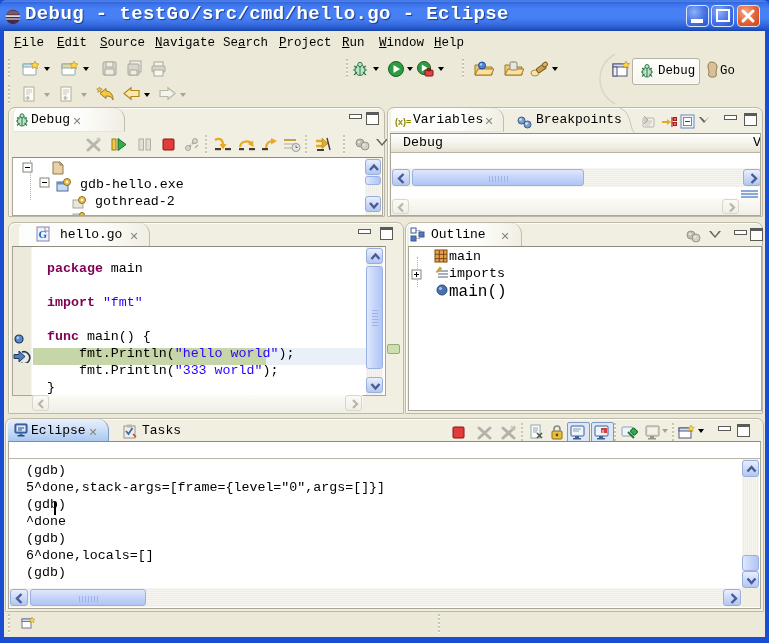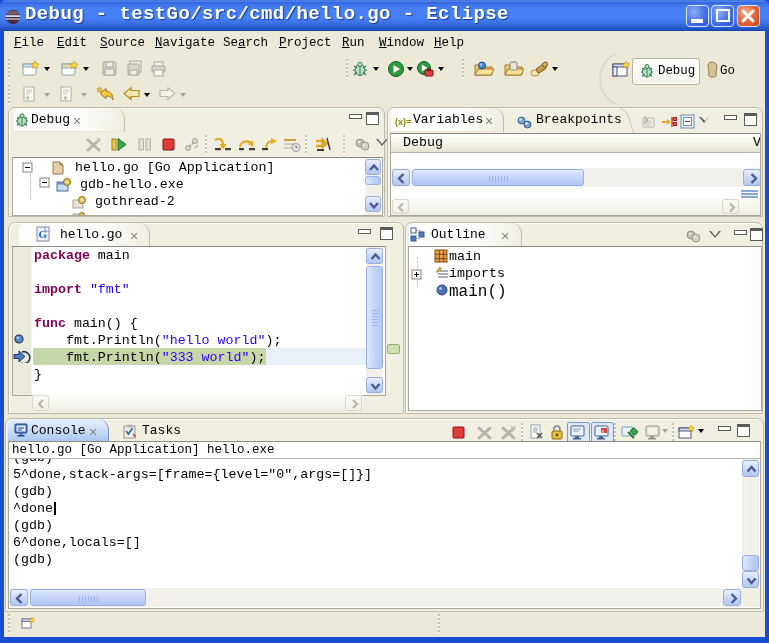--- a/index.html
+++ b/index.html
@@ -55,21 +55,21 @@
 .sthv{position:absolute;background:linear-gradient(90deg,#dfe8fd,#c8d6f9 45%,#b0c5f4);border:1px solid #98b0e4;border-radius:3px;box-sizing:border-box;}
 .sthh{position:absolute;background:linear-gradient(180deg,#dfe8fd,#c8d6f9 45%,#b0c5f4);border:1px solid #98b0e4;border-radius:3px;box-sizing:border-box;}
 
 .grip{position:absolute;background-image:repeating-linear-gradient(180deg,#9ab4ec 0 1px,transparent 1px 3px);width:6px;}
 .griph{background-image:repeating-linear-gradient(90deg,#9ab4ec 0 1px,transparent 1px 3px);height:6px;width:auto;}
 
 .kw{color:#7f0055;font-weight:bold;}
 .str{color:#2a00ff;}
 .mono{font-family:"Liberation Mono",monospace;}
 .row{position:absolute;white-space:pre;}
-pre{margin:0;font-family:"Liberation Mono",monospace;}
+pre{margin:13px;font-family:"Liberation Mono",monospace;}
 </style></head>
 <body>
 
 <div style="position:absolute;left:0;top:0;width:769px;height:30px;background:#1a4ed2;"></div>
 <div id="titlebar">
     <span class="ttl">Debug - testGo/src/cmd/hello.go - Eclipse</span>
  <svg width="16" height="16" style="position:absolute;left:5px;top:9px;">
   <circle cx="8" cy="8" r="7.2" fill="#4a2a40"></circle>
   <path d="M1.5 5.5 A7.2 7.2 0 0 1 14.5 5.5 z" fill="#7a5a6a"></path>
   <rect x="0.8" y="6.2" width="14.4" height="1.8" fill="#d8dce8"></rect>
@@ -368,21 +368,20 @@
 
     <div class="row" style="left:3px;top:2px;width:120px;height:40px;border-left:1px dotted #b8b6aa;margin-left:14px;"></div>
     <svg width="16" height="16" style="position:absolute;left:9px;top:4px;">
         <rect x="1" y="1" width="9" height="9" fill="#fff" stroke="#848276"></rect>
         <path d="M3 5.5 h5" stroke="#000"></path>
       </svg>
     <svg width="18" height="16" style="position:absolute;left:36px;top:2px;">
         <path d="M4 2 h7 l3 3 v9 h-10 z" fill="#e8d0a8" stroke="#907850"></path>
         <path d="M11 2 v3 h3" fill="none" stroke="#907850"></path>
       </svg>
-    <span class="row mono" style="left:62px;top:2px;font-size:13.3px;">hello.go [Go Application]</span>
     <svg width="16" height="16" style="position:absolute;left:26px;top:19px;">
         <rect x="1" y="1" width="9" height="9" fill="#fff" stroke="#848276"></rect>
         <path d="M3 5.5 h5" stroke="#000"></path>
       </svg>
     <svg width="18" height="17" style="position:absolute;left:42px;top:19px;">
         <rect x="2" y="5" width="11" height="9" fill="#c8dcf0" stroke="#4a6a9a"></rect>
         <rect x="2" y="5" width="11" height="2.5" fill="#6a8ec0"></rect>
         <circle cx="12" cy="5" r="3.5" fill="#e8c050" stroke="#907020"></circle>
         <circle cx="12" cy="5" r="1.2" fill="#fff8e0"></circle>
       </svg>
@@ -609,21 +608,21 @@
 
 <div id="vconsole" class="view" style="left:5px;top:418px;width:757px;height:192px;">
   <div class="tabact" style="left:2px;width:100px;background:linear-gradient(180deg,#e8f1fd 0%,#cddff7 45%,#a8c6ee 100%);border-right:1px solid #7a9ac8;"></div>
   <svg width="15" height="16" style="position:absolute;left:8px;top:4px;">
       <rect x="1" y="1" width="12" height="9" rx="1" fill="#4a7ac0" stroke="#26477e"></rect>
       <rect x="2.5" y="2.5" width="9" height="6" fill="#dce8f8"></rect>
       <path d="M4 5 h6 M4 7 h4" stroke="#26477e"></path>
       <rect x="5.5" y="10" width="3" height="2" fill="#4a7ac0"></rect>
       <rect x="3.5" y="12" width="7" height="1.5" fill="#26477e"></rect>
     </svg>
-  <span class="tabtxt" style="left:25px;top:4px;">Console</span>
+  <span class="tabtxt" style="left:25px;top:4px;">Eclipse</span>
   <span class="tabx" style="left:83px;top:4px;">✕</span>
   <svg width="16" height="16" style="position:absolute;left:116px;top:4px;">
       <rect x="2" y="3" width="11" height="12" fill="#f0eee4" stroke="#98968a"></rect>
       <rect x="5" y="1.5" width="5" height="3" fill="#b8b6ac"></rect>
       <path d="M4 8 l2.5 3 4 -6" stroke="#3a6aaa" stroke-width="1.8" fill="none"></path>
       <path d="M11 11 l3 3" stroke="#c04040" stroke-width="1.5"></path>
     </svg>
   <span class="tabtxt" style="left:136px;top:4px;">Tasks</span>
 
   <div class="icon" style="left:444px;top:5px;">
@@ -698,21 +697,20 @@
    <svg width="18" height="17">
         <rect x="1" y="4" width="12" height="10" fill="#fff" stroke="#557"></rect>
         <rect x="1" y="4" width="12" height="3" fill="#cfe0f5" stroke="#557"></rect>
         <path d="M13 1 l1 2.2 2.4.2 -1.8 1.6.5 2.4 -2.1-1.2 -2.1 1.2.5-2.4 -1.8-1.6 2.4-.2z" fill="#ffd844" stroke="#b8860b" stroke-width=".5"></path>
       </svg>
   </div>
   <div class="drop" style="left:692px;top:10px;"></div>
   <div class="minico" style="left:712px;top:7px;"></div>
   <div class="maxico" style="left:731px;top:5px;"></div>
   <div class="vbody" style="left:2px;top:22px;width:751px;height:166px;overflow:hidden;">
-    <span class="row mono" style="left:3px;top:1px;font-size:12.5px;">hello.go [Go Application] hello.exe</span>
     <div style="position:absolute;left:0;top:16px;width:751px;height:1px;background:#b8b5a8;"></div>
     <div style="position:absolute;left:0;top:17px;width:751px;height:128px;overflow:hidden;">
       <pre class="mono" style="position:absolute;left:4px;top:-10px;font-size:13.3px;line-height:17px;">(gdb)
 5^done,stack-args=[frame={level="0",args=[]}]
 (gdb)
 ^done
 (gdb)
 6^done,locals=[]
 (gdb)</pre>
       <div style="position:absolute;left:45px;top:43px;width:1.5px;height:13px;background:#000;"></div>

